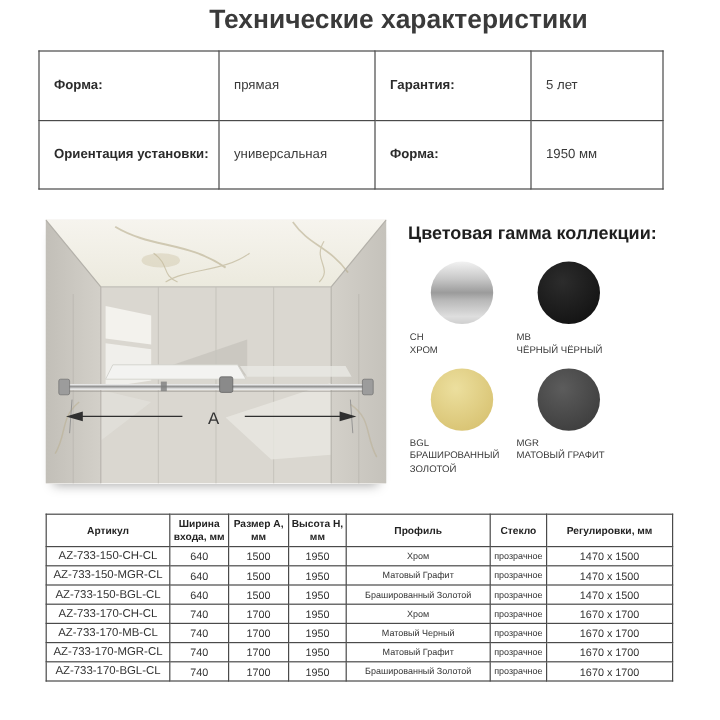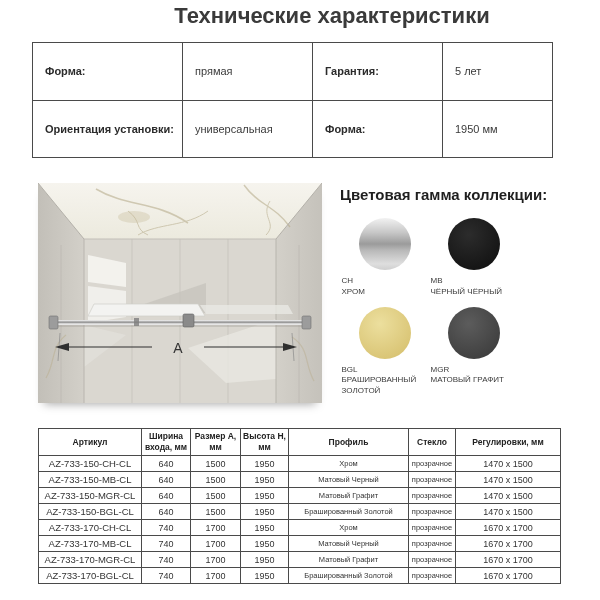--- a/index.html
+++ b/index.html
@@ -213,29 +213,20 @@
         <tr>
           <td class="c0">AZ-733-150-CH-CL</td>
           <td class="c1">640</td>
           <td class="c2">1500</td>
           <td class="c3">1950</td>
           <td class="c4">Хром</td>
           <td class="c5">прозрачное</td>
           <td class="c6">1470 x 1500</td>
         </tr>
         <tr>
-          <td class="c0">AZ-733-150-MB-CL</td>
-          <td class="c1">640</td>
-          <td class="c2">1500</td>
-          <td class="c3">1950</td>
-          <td class="c4">Матовый Черный</td>
-          <td class="c5">прозрачное</td>
-          <td class="c6">1470 x 1500</td>
-        </tr>
-        <tr>
           <td class="c0">AZ-733-150-MGR-CL</td>
           <td class="c1">640</td>
           <td class="c2">1500</td>
           <td class="c3">1950</td>
           <td class="c4">Матовый Графит</td>
           <td class="c5">прозрачное</td>
           <td class="c6">1470 x 1500</td>
         </tr>
         <tr>
           <td class="c0">AZ-733-150-BGL-CL</td>

